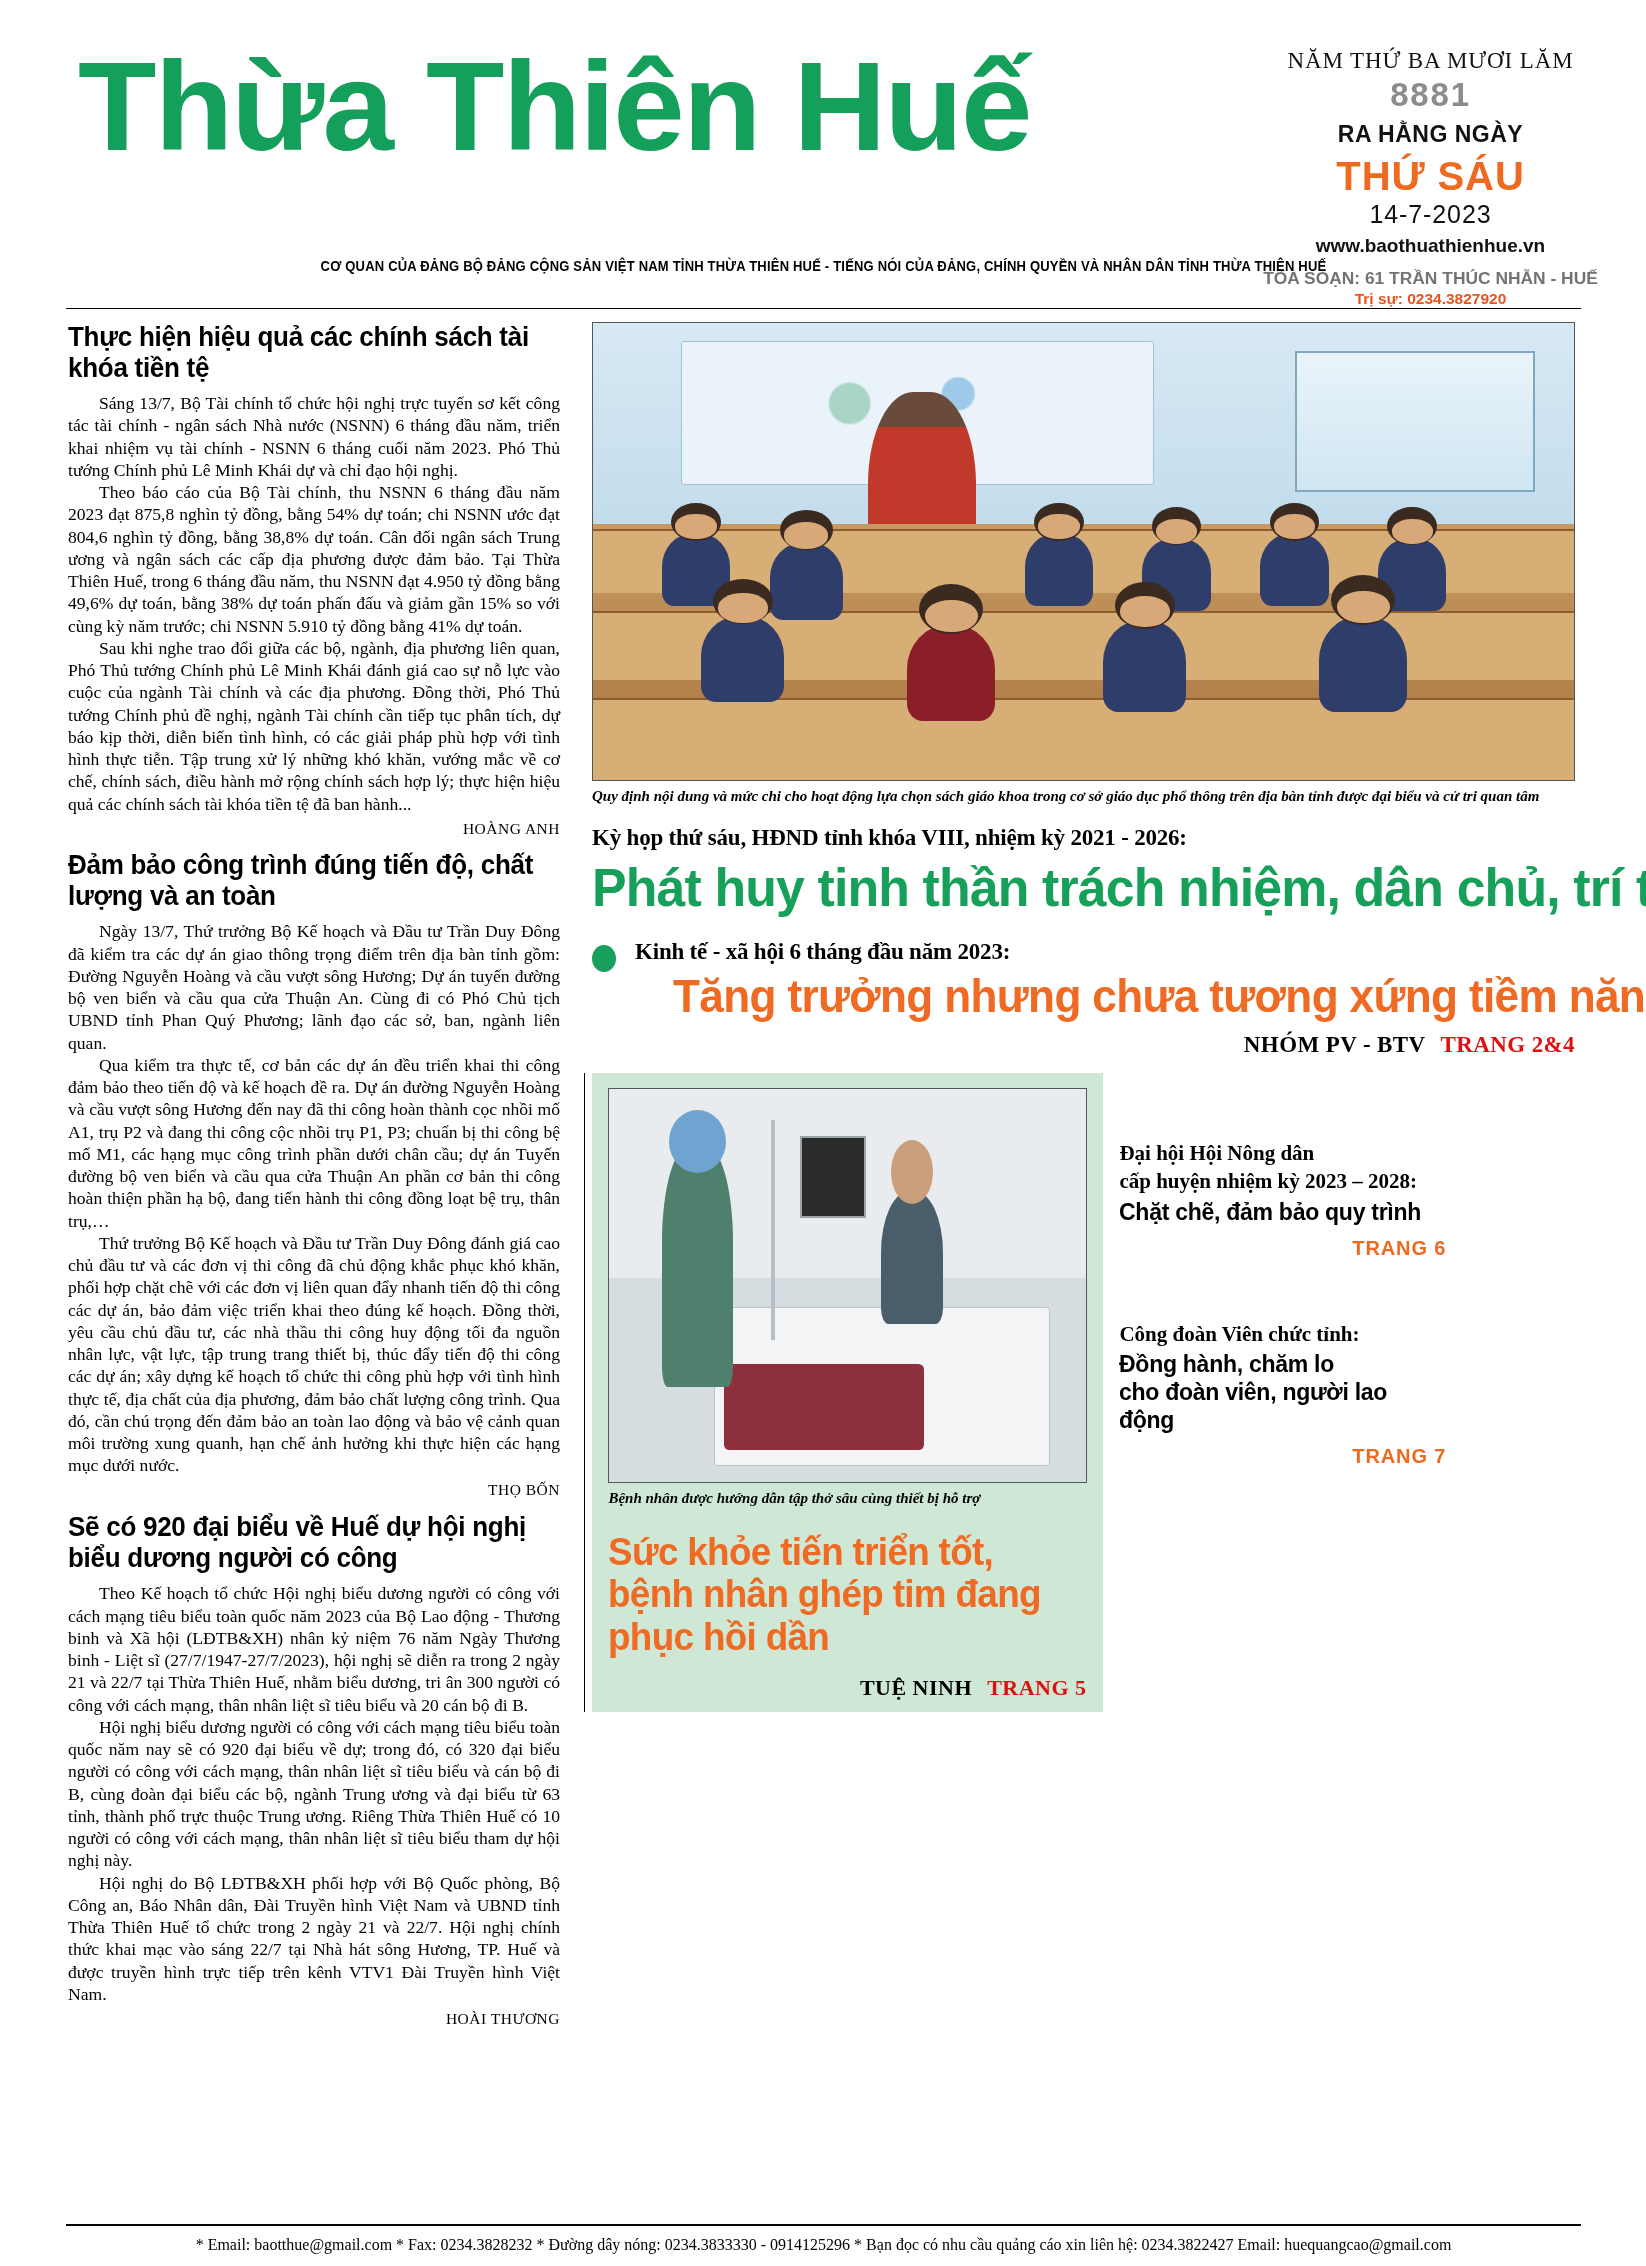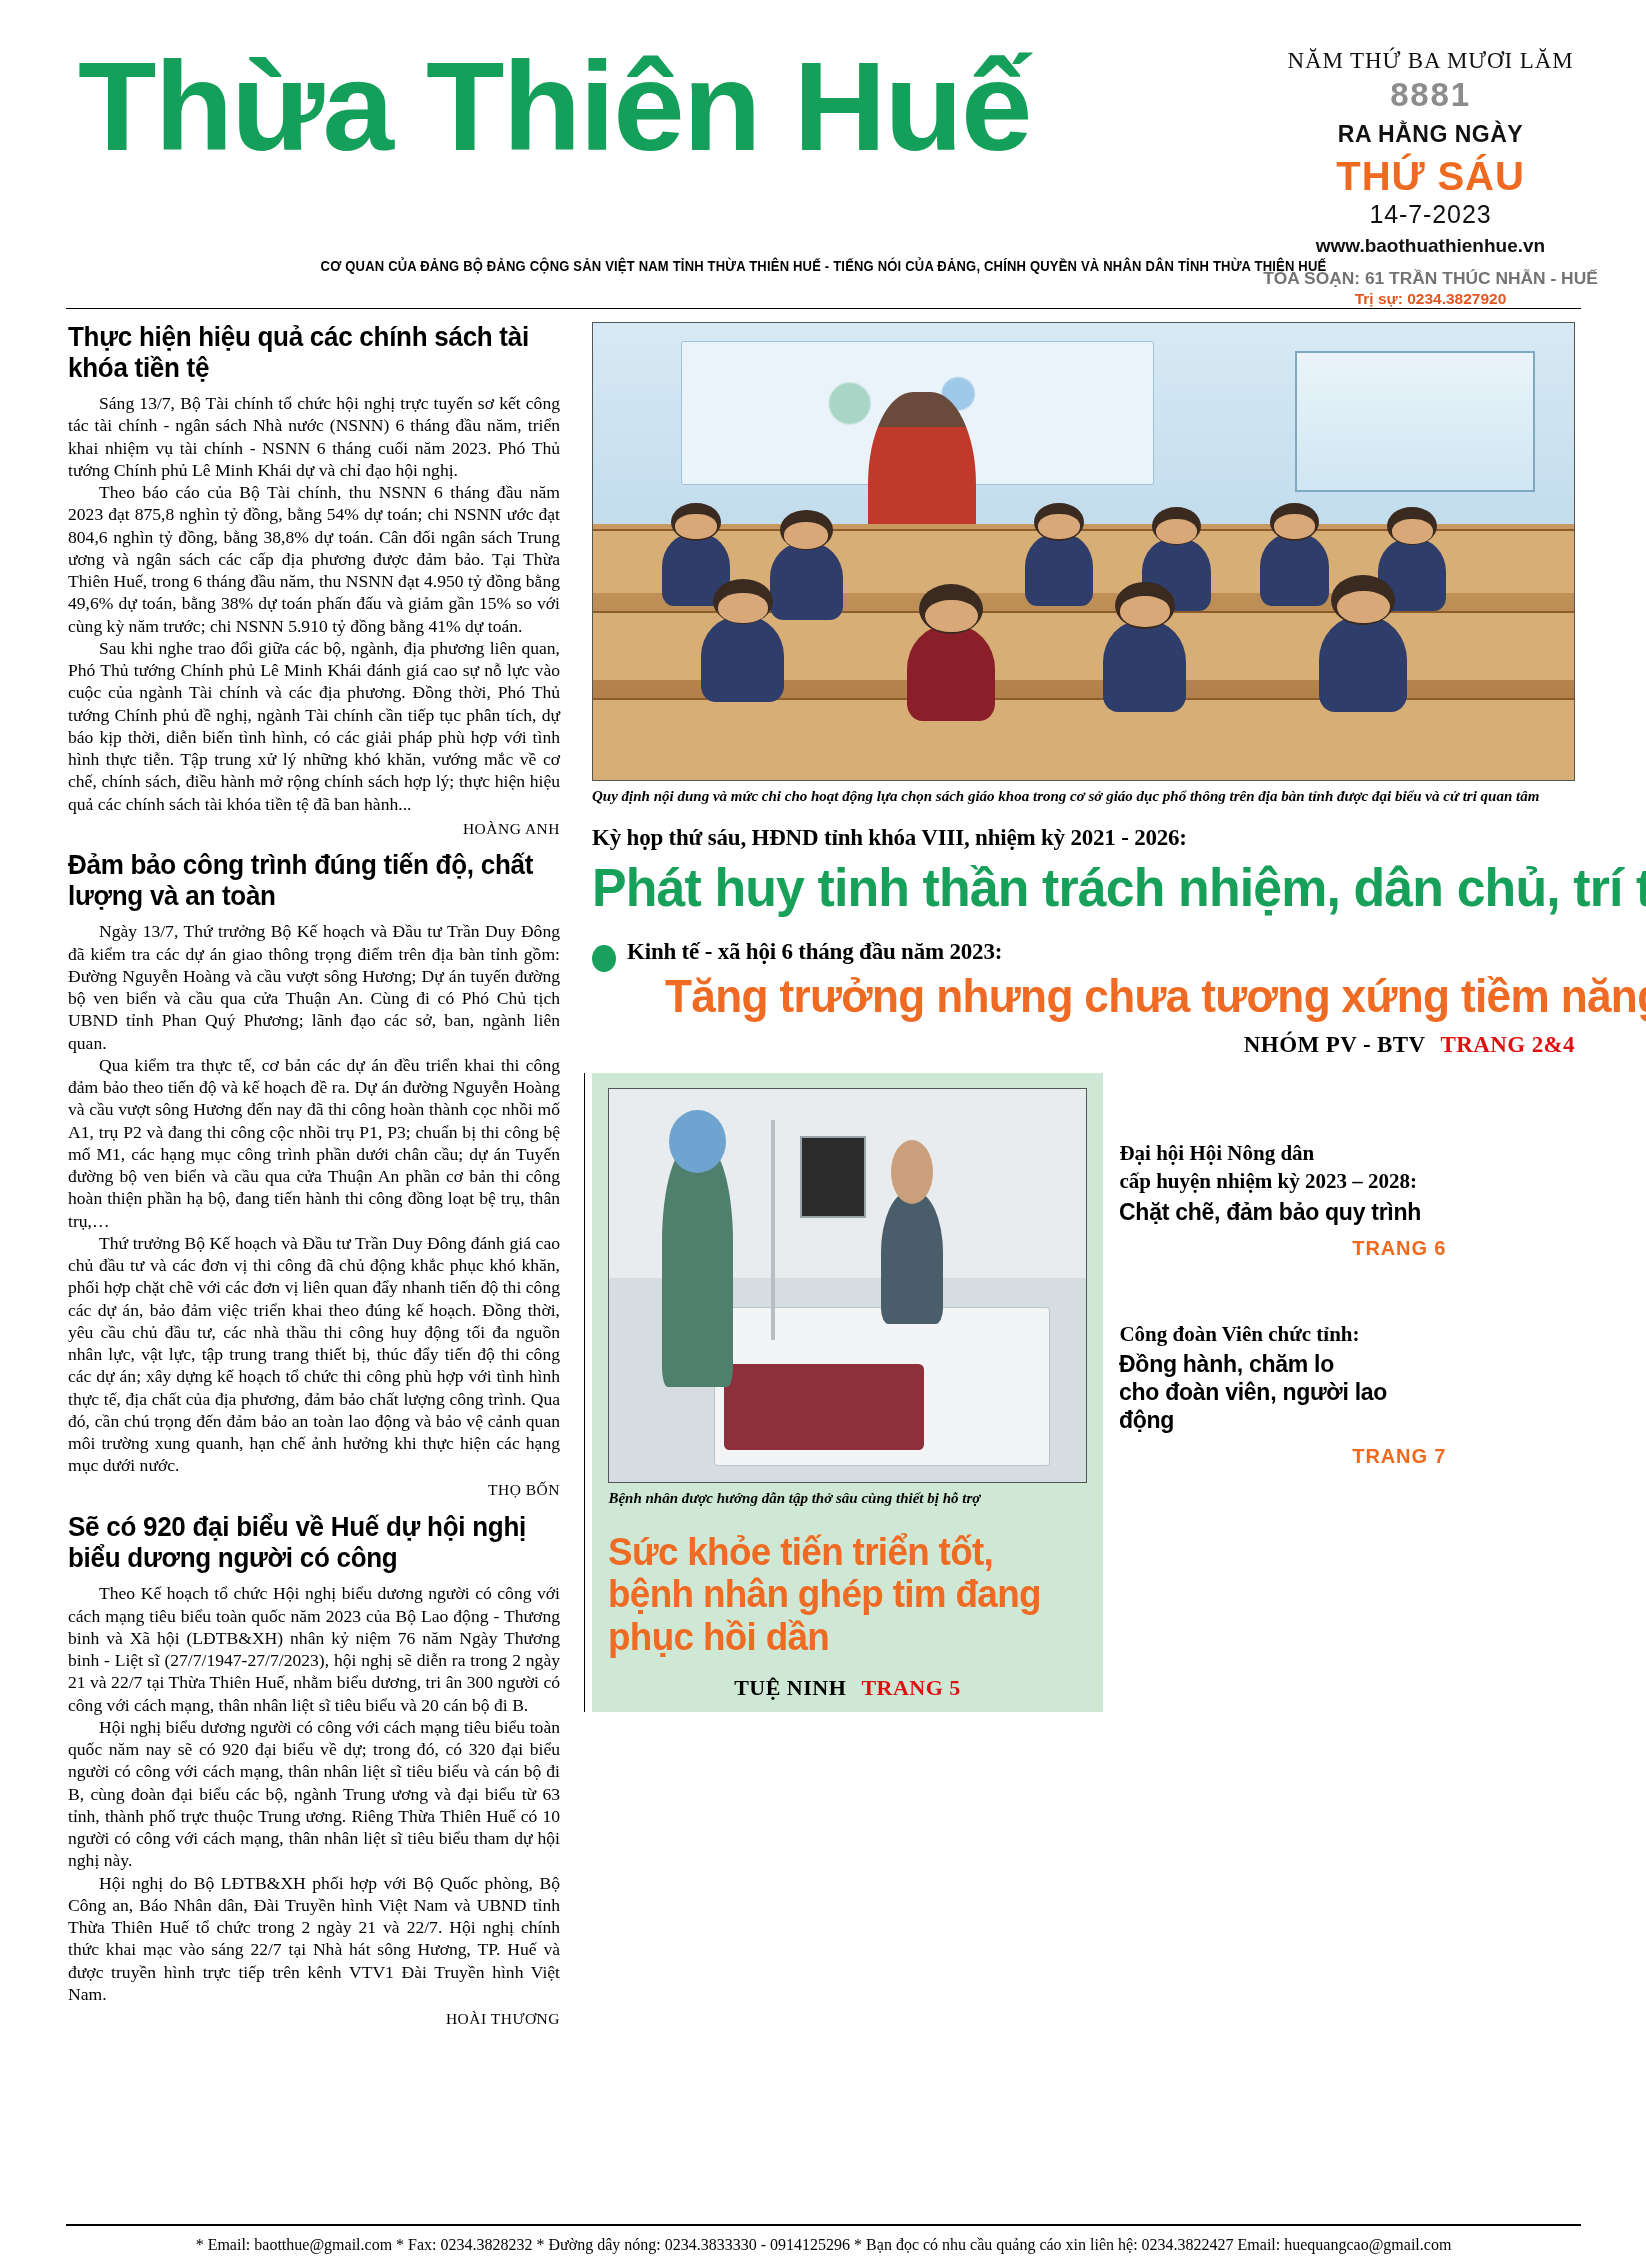--- a/index.html
+++ b/index.html
@@ -86,21 +86,21 @@
   .pv-line{text-align:right;font-family:"Liberation Serif",serif;font-weight:bold;font-size:23px;margin-top:12.8px;letter-spacing:0.4px;}
   .trang-red{color:#e01010;}
 
   
   .bot{position:relative;display:flex;gap:16.4px;}
   .bot-left{width:511px;background:#cfe8d5;padding:14.6px 16.4px 11px 16.4px;box-sizing:border-box;}
   .bot-right{width:327px;}
   .sep-v{position:absolute;top:0;bottom:0;width:0.9px;background:#000;}
   .hl-orange{font-family:"Liberation Sans",sans-serif;font-weight:bold;color:#ef6a22;
     font-size:38px;line-height:1.12;letter-spacing:-0.7px;transform:scaleX(.97);transform-origin:left;margin:0;}
-  .sig{text-align:center;font-family:"Liberation Serif",serif;font-weight:bold;font-size:22px;margin-top:16.4px;letter-spacing:0.5px;}
+  .sig{text-align:right;font-family:"Liberation Serif",serif;font-weight:bold;font-size:22px;margin-top:16.4px;letter-spacing:0.5px;}
   .side-item{margin-bottom:11px;}
   .side-kicker{font-family:"Liberation Serif",serif;font-weight:bold;font-size:21px;line-height:1.22;margin:0 0 2.7px 0;}
   .side-title{font-family:"Liberation Sans",sans-serif;font-weight:bold;font-size:24px;line-height:1.17;
     margin:0;transform:scaleX(.96);transform-origin:left;letter-spacing:-0.3px;}
   .side-trang{font-family:"Liberation Sans",sans-serif;font-weight:bold;font-size:20px;color:#ee6a21;
     text-align:right;margin-top:11px;letter-spacing:0.9px;}
 
   
   .footer{position:absolute;left:0;bottom:0;width:1647px;}
   .footer .rule{height:1.8px;background:#000;margin:0 66px;}
@@ -182,21 +182,21 @@
         <div class="kid" style="left:52%;top:65%;width:8.5%;height:20%;"></div>
         <div class="kid" style="left:74%;top:64%;width:9%;height:21%;"></div>
       </div>
       <p class="caption">Quy định nội dung và mức chi cho hoạt động lựa chọn sách giáo khoa trong cơ sở giáo dục phổ thông trên địa bàn tỉnh được đại biểu và cử tri quan tâm</p>
 
       <div style="margin-top:18.3px;">
         <p class="kicker">Kỳ họp thứ sáu, HĐND tỉnh khóa VIII, nhiệm kỳ 2021 - 2026:</p>
         <p class="big-green">Phát huy tinh thần trách nhiệm, dân chủ, trí tuệ</p>
       </div>
 
-      <div style="margin-top:24px;display:flex;align-items:flex-start;gap:11px;">
+      <div style="margin-top:24px;display:flex;align-items:flex-start;gap:19px;">
         <span class="bullet" style="margin-top:5.5px;flex:0 0 auto;"></span>
         <div style="flex:1 1 auto;">
           <p class="kicker" style="margin-bottom:7.3px;">Kinh tế - xã hội 6 tháng đầu năm 2023:</p>
           <p class="big-orange" style="margin-left:38px;">Tăng trưởng nhưng chưa tương xứng tiềm năng</p>
         </div>
       </div>
       <div class="pv-line">
         <span>NHÓM PV - BTV</span>
         <span class="trang-red" style="margin-left:9.1px;">TRANG 2&amp;4</span>
       </div>

